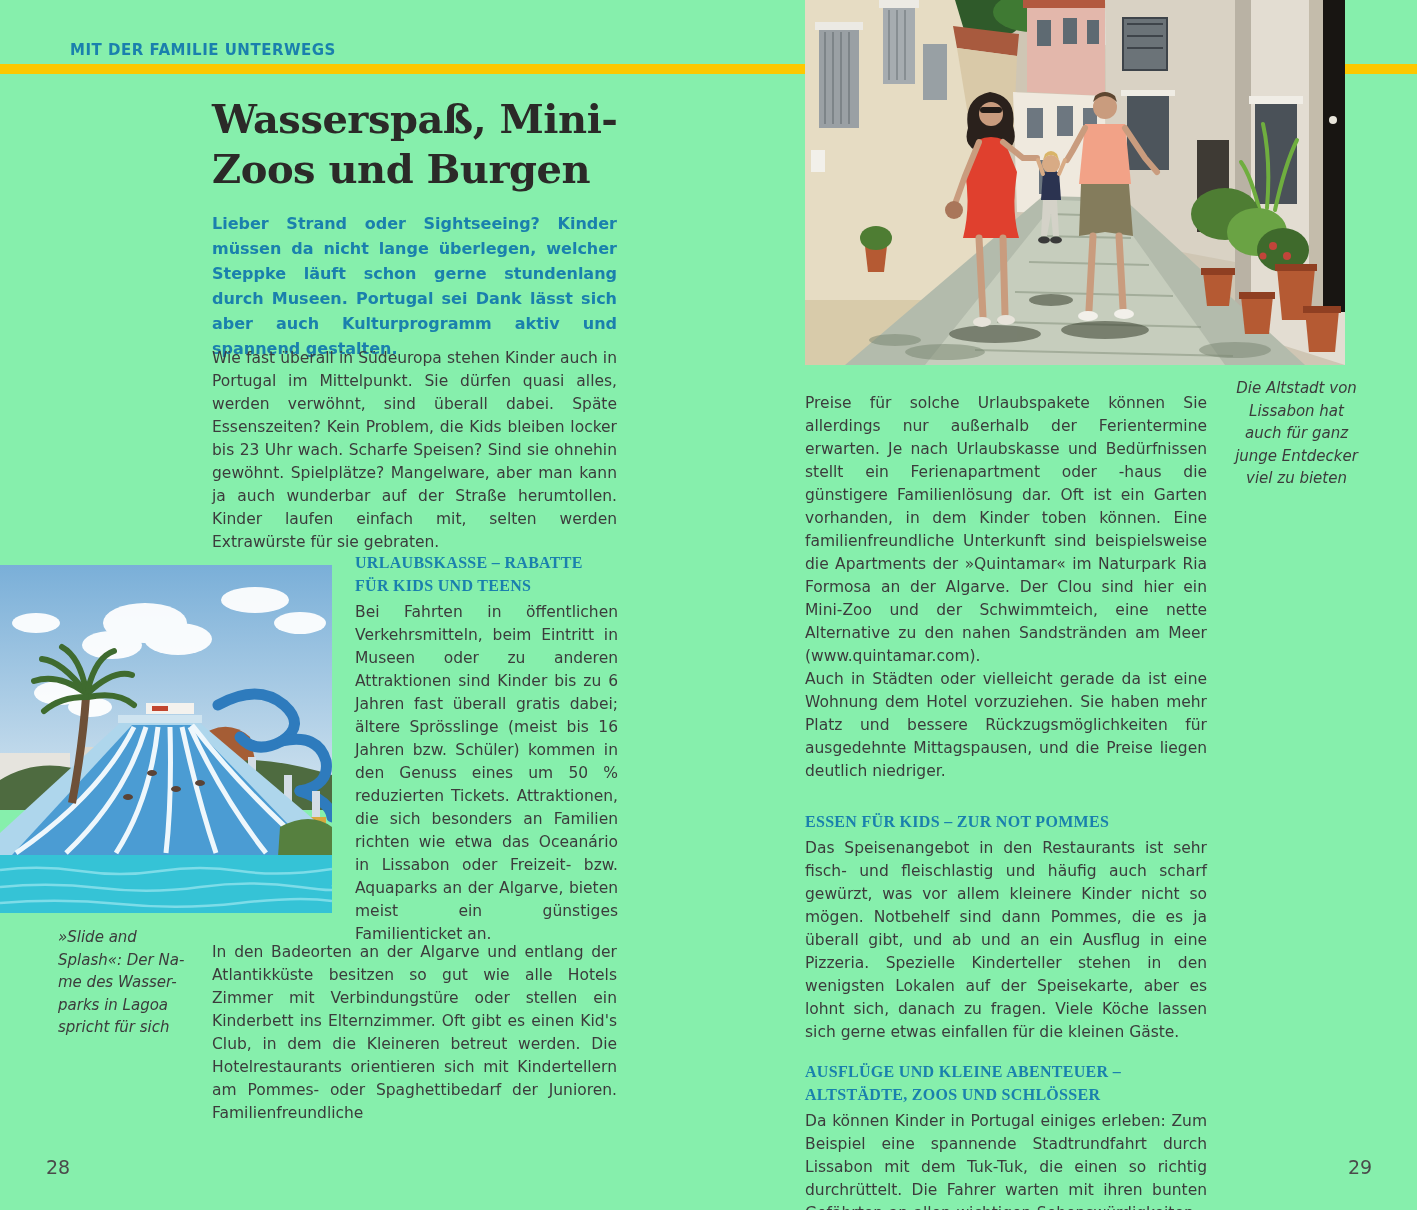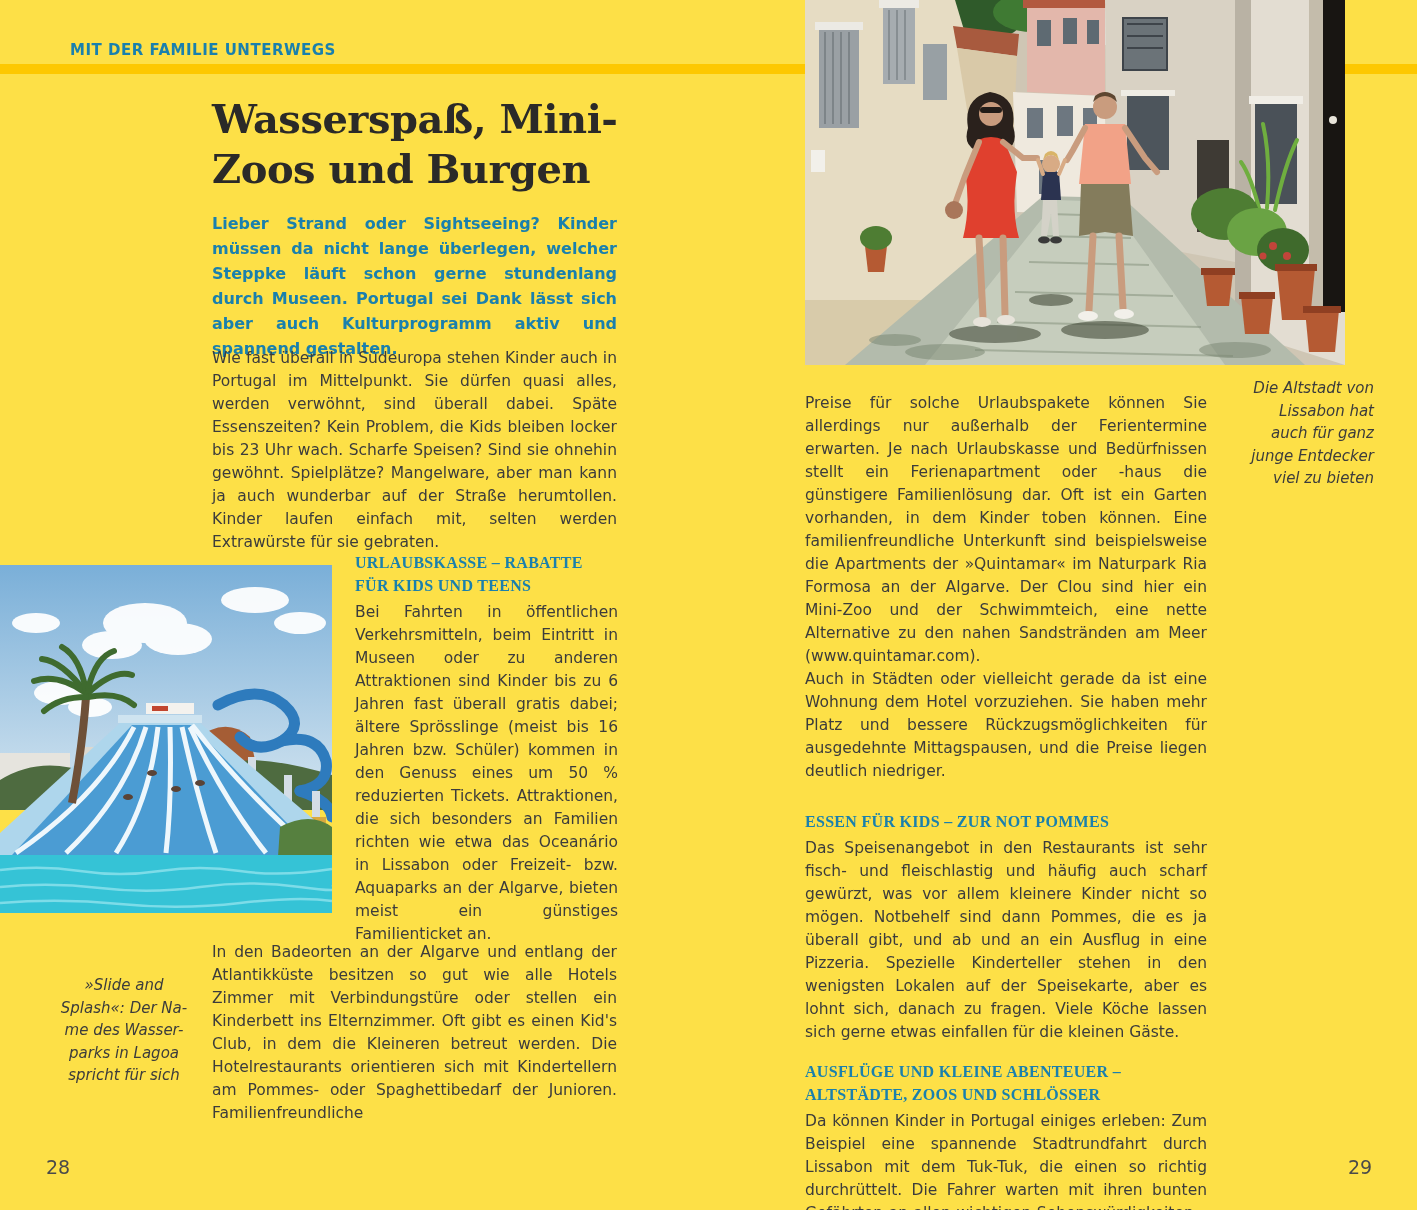--- a/index.html
+++ b/index.html
@@ -1,17 +1,17 @@
 <!DOCTYPE html>
 <html><head>
 <meta charset="utf-8">
 <style>
   html,body{margin:0;padding:0;background:#ffffff;}
   .spread{
-    position:relative;width:1417px;height:1210px;background:#fde047;
+    position:relative;width:1417px;height:1210px;background:#86efac;
     font-family:"DejaVu Sans","Liberation Sans",sans-serif;color:#3c3c3c;overflow:hidden;
   }
   .abs{position:absolute;}
   .kicker{left:70px;top:41px;color:#1a80ad;font-weight:bold;font-size:15px;letter-spacing:.5px;}
   .yellow-rule{left:0;top:64px;width:1417px;height:10px;background:#fdc800;z-index:1;}
   .page-title{
     left:212px;top:94px;width:480px;
     font-family:"DejaVu Serif","Liberation Serif",serif;font-weight:bold;
     font-size:40px;line-height:50px;color:#2b2a28;white-space:pre-line;letter-spacing:-.5px;
   }
@@ -25,22 +25,22 @@
   .col-narrow{left:355px;top:551px;width:263px;}
   .col-main-left2{left:212px;top:941px;width:405px;}
   .col-right{left:805px;top:392px;width:402px;}
   .sec-heading{
     color:#1a80ad;font-weight:bold;font-size:16px;line-height:23px;
     letter-spacing:.3px;margin:0 0 4px 0;white-space:pre-line;text-align:left;font-family:Liberation Serif, serif;
   }
   .sec{margin-top:27px;}
   .sec + .sec{margin-top:16px;}
   .caption{font-style:italic;font-size:15px;line-height:22.5px;color:#3c3c3c;white-space:pre-line;}
-  .caption-left{left:58px;top:926px;width:132px;text-align:center;margin-top:48px;}
-  .caption-right{left:1229px;top:377px;width:135px;text-align:right;margin-left:10px;}
+  .caption-left{left:58px;top:926px;width:132px;text-align:left;}
+  .caption-right{left:1229px;top:377px;width:135px;text-align:center;}
   .pagenum{font-size:19px;color:#4a4a4a;}
   .pagenum-left{left:46px;top:1156px;}
   .pagenum-right{left:1348px;top:1156px;}
   .photo{overflow:hidden;z-index:2;}
   .photo-left{left:0;top:565px;width:332px;height:348px;}
   .photo-right{left:805px;top:0;width:540px;height:365px;}
   svg{display:block;}
 </style>
 </head>
 <body>

